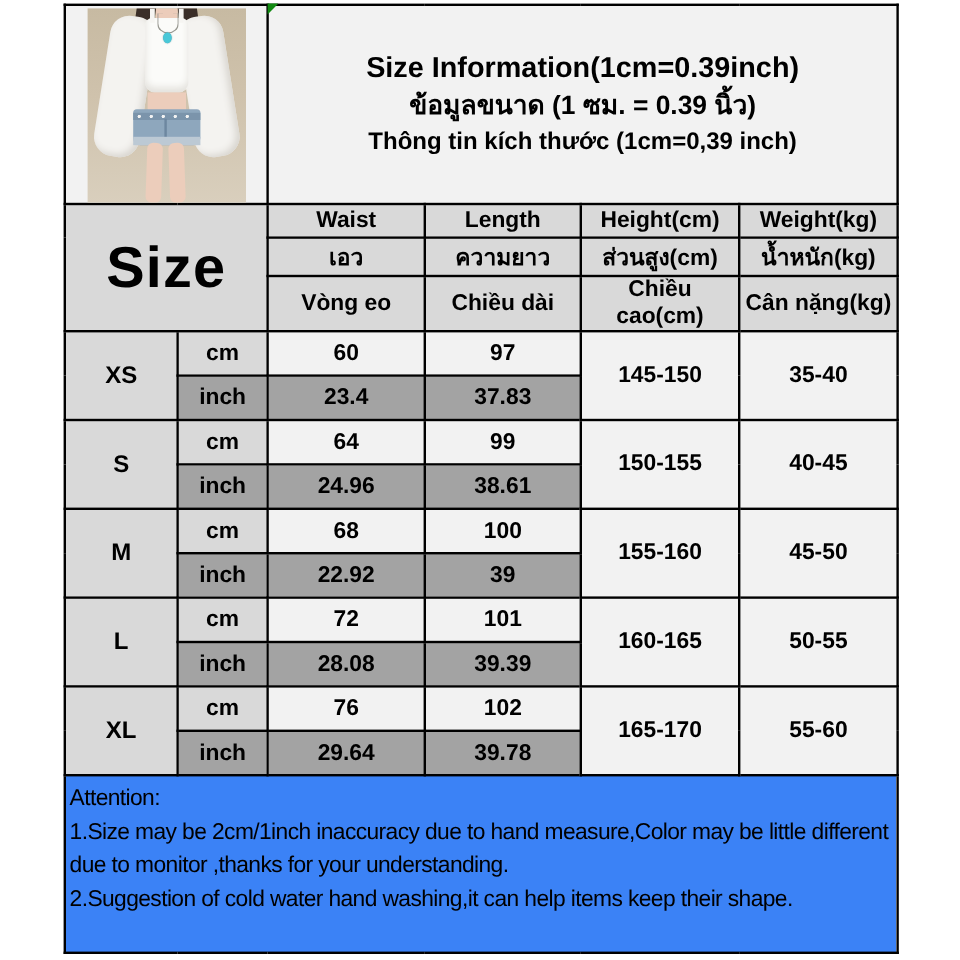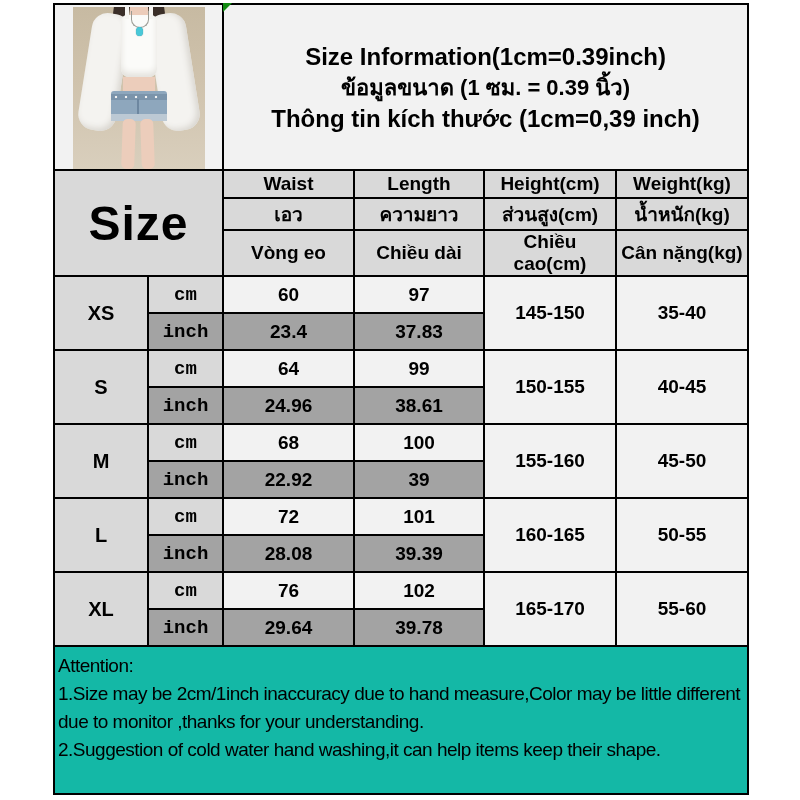--- a/index.html
+++ b/index.html
@@ -8,31 +8,31 @@
   table.size-chart{position:absolute;left:53px;top:3px;width:694px;border-collapse:collapse;table-layout:fixed;}
   td,th{border:2px solid #000;padding:0;text-align:center;vertical-align:middle;font-weight:bold;overflow:hidden;}
   .bg-head{background:#d9d9d9;}
   .bg-light{background:#f2f2f2;}
   .bg-white{background:#a3a3a3;}
   
   .photo-cell{height:164px;background:#f2f2f2;}
   .title-cell{background:#f2f2f2;}
   .title-l1{font-size:24px;line-height:31px;}
   .title-l2{font-size:22px;line-height:31px;}
-  .title-l3{font-size:24px;line-height:31px;}
+  .title-l3{font-size:20px;line-height:31px;}
   
   .hr{height:28px;font-size:19px;}
   .size-cell{font-size:48px;letter-spacing:1px;}
   
   .sr{height:37px;}
   .szlab{font-size:20px;text-align:center;}
-  .unit{font-size:19px;font-family:Liberation Mono, monospace;}
+  .unit{font-size:19px;}
   .val{font-size:19px;}
   
-  .attention{height:146px;background:#14b8a6;text-align:left;vertical-align:top;font-weight:normal;margin-left:20px;}
+  .attention{height:146px;background:#3b82f6;text-align:left;vertical-align:top;font-weight:normal;margin-left:20px;}
   .attention .att-inner{padding:5px 2px 0 3px;}
   .att-line{font-size:19px;line-height:28px;letter-spacing:-0.5px;white-space:nowrap;}
   
   .photo{position:relative;width:132px;height:162px;margin:1px auto 0 auto;
          background:linear-gradient(180deg,#c7baa2 0%,#cfc2ac 45%,#d9cfbd 100%);overflow:hidden;}
   .hair-l,.hair-r{position:absolute;top:-4px;width:16px;height:22px;background:#3a2e28;border-radius:0 0 60% 60%;}
   .hair-l{left:40px;transform:rotate(8deg);}
   .hair-r{left:76px;transform:rotate(-8deg);}
   .neck{position:absolute;left:57px;top:0;width:18px;height:16px;background:#ecccba;}
   .shirt-l,.shirt-r{position:absolute;top:6px;width:38px;height:118px;background:#f4f3f0;border-radius:16px;box-shadow:inset -3px -2px 6px #d8d5cf;}

